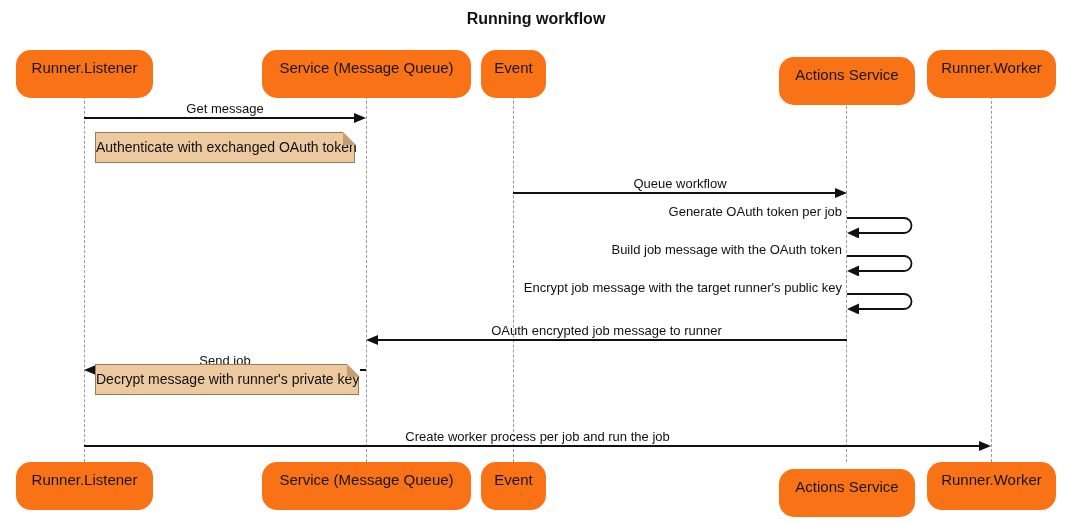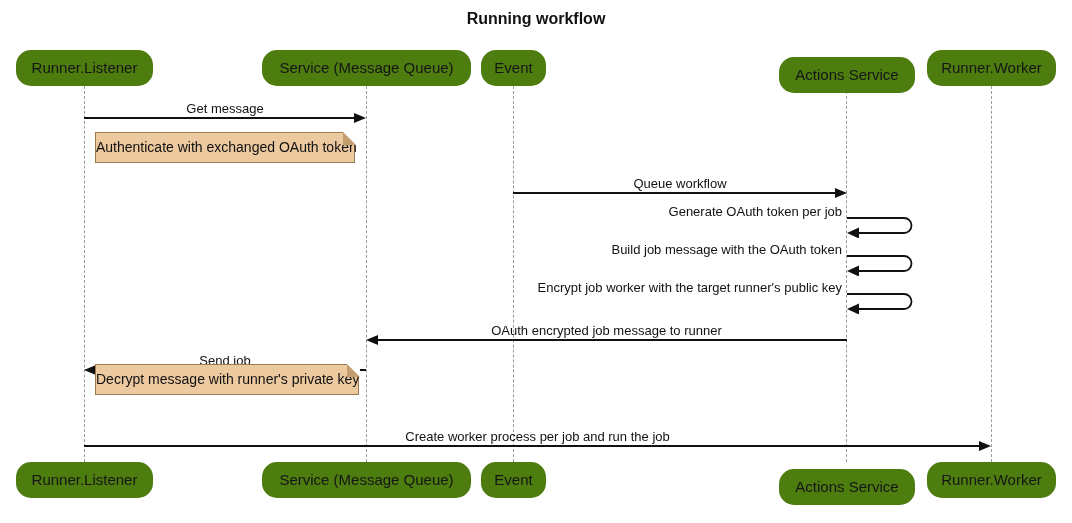--- a/index.html
+++ b/index.html
@@ -9,22 +9,22 @@
     background:#ffffff;
     font-family:"Liberation Sans", sans-serif;
     color:#111;
     overflow:hidden;
   }
   .title{
     position:absolute;left:0;top:10px;width:1072px;
     text-align:center;font-size:16px;font-weight:bold;color:#111;
   }
   .pbox{
-    position:absolute;height:36px;line-height:36px;
-    background:#4d7c0f;border-radius:15px;
+    position:absolute;height:48px;line-height:36px;
+    background:#f97316;border-radius:15px;
     text-align:center;font-size:15px;color:#161616;
     white-space:nowrap;
   }
   .row-top{top:50px;}
   .row-bottom{top:462px;}
   .p1{left:16px;width:137px;}
   .p2{left:262px;width:209px;}
   .p3{left:481px;width:65px;}
   .p4{left:779px;width:136px;margin-top:7px;}
   .p5{left:927px;width:129px;}
@@ -107,21 +107,21 @@
     <path d="M1,6 H58 A7.5,7.5 0 0 1 58,21 H13" fill="none" stroke="#111" stroke-width="1.8"></path>
     <polygon points="1,21 13,15.5 13,26.5" fill="#111"></polygon>
   </svg>
 
   <div class="selflabel" style="top:242px;">Build job message with the OAuth token</div>
   <svg class="selfloop" style="top:250px;" viewBox="0 0 70 26">
     <path d="M1,6 H58 A7.5,7.5 0 0 1 58,21 H13" fill="none" stroke="#111" stroke-width="1.8"></path>
     <polygon points="1,21 13,15.5 13,26.5" fill="#111"></polygon>
   </svg>
 
-  <div class="selflabel" style="top:280px;">Encrypt job worker with the target runner's public key</div>
+  <div class="selflabel" style="top:280px;">Encrypt job message with the target runner's public key</div>
   <svg class="selfloop" style="top:288px;" viewBox="0 0 70 26">
     <path d="M1,6 H58 A7.5,7.5 0 0 1 58,21 H13" fill="none" stroke="#111" stroke-width="1.8"></path>
     <polygon points="1,21 13,15.5 13,26.5" fill="#111"></polygon>
   </svg>
 
   <div class="mlabel" style="left:366px;width:481px;top:323px;">OAuth encrypted job message to runner</div>
   <div class="mline" style="left:378px;top:339px;width:469px;"></div>
   <div class="ah-l" style="left:366px;top:335px;"></div>
 
   <div class="mlabel" style="left:84px;width:282px;top:353px;">Send job</div>

